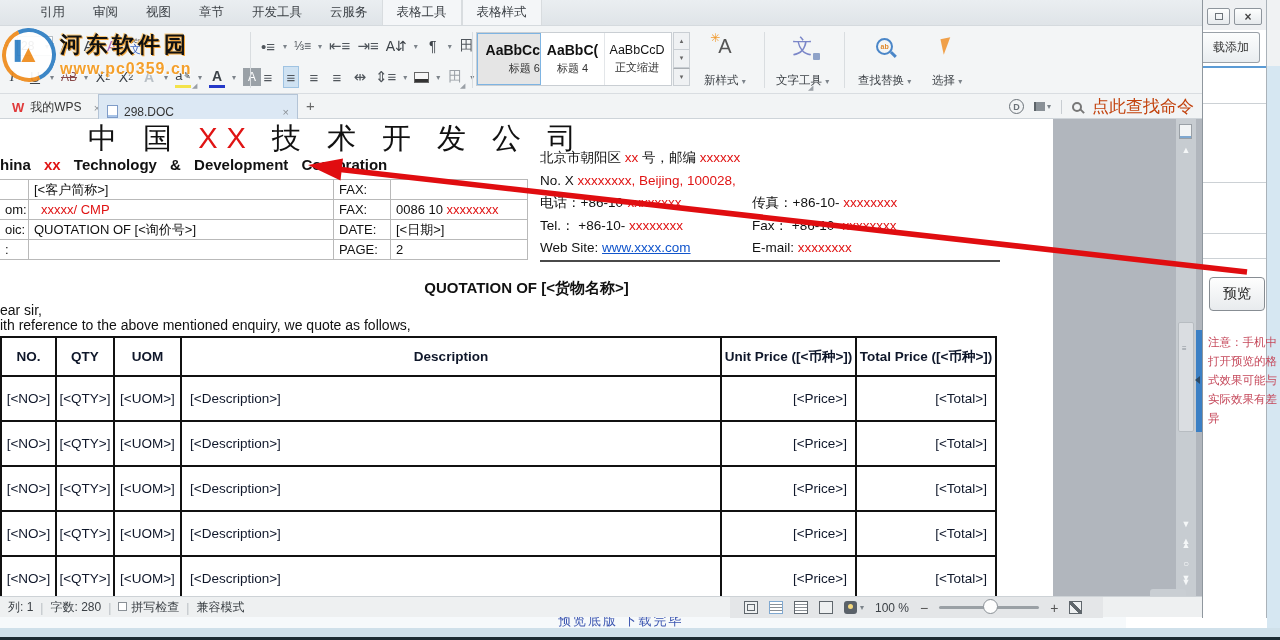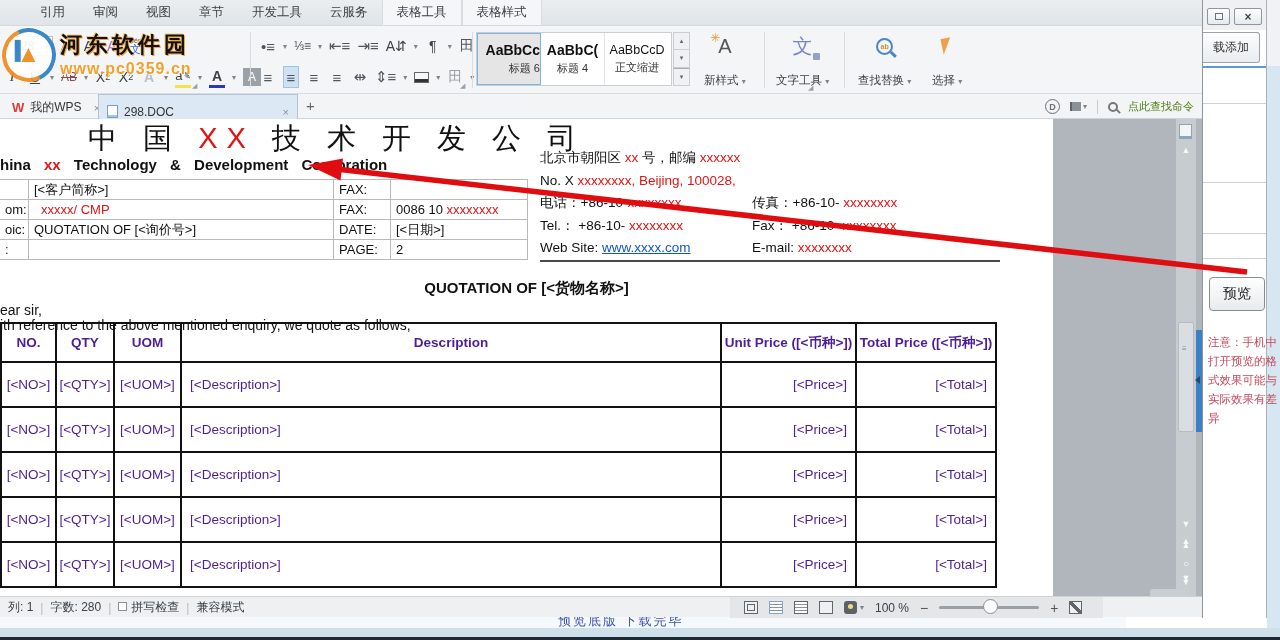--- a/index.html
+++ b/index.html
@@ -87,21 +87,21 @@
   .dtab { position:absolute; top:2px; height:23px; display:flex; align-items:center; gap:6px; font-size:12px; color:#333; padding:0 8px; cursor:pointer; }
   .dtab.active { top:0; height:34px; background:#dce8f4; border:1px solid #b4c4d6; border-bottom:none; }
   .wlogo { color:#e03a3a; font-weight:bold; font-size:13px; }
   .tab-x { color:#8a9096; font-size:11px; margin-left:6px; cursor:pointer; }
   .docicon { width:11px; height:13px; background:#fff; border:1px solid #7f9cc8; box-shadow:inset 0 -7px 0 -5px #a8c4e8; }
   .tab-plus { position:absolute; left:306px; top:3px; font-size:15px; color:#666; cursor:pointer; }
   .tb-right { position:absolute; right:8px; top:0; height:25px; display:flex; align-items:center; gap:10px; }
   .d-ic { width:15px; height:15px; border-radius:50%; border:1.5px solid #6a7178; color:#6a7178; font-size:9px; font-weight:bold; display:flex; align-items:center; justify-content:center; cursor:pointer; }
   .flag-ic { width:11px; height:9px; background:#8a9197; border-left:2px solid #5c6368; margin-right:2px; cursor:pointer; }
   .tb-sep { width:1px; height:14px; background:#c8cdd2; }
-  .search-text { font-size:11px; color:#4d7c0f; cursor:text; }
+  .search-text { font-size:17px; color:#c2410c; cursor:text; }
 
   
   .docarea { position:absolute; left:0; top:119px; width:1202px; height:477px; overflow:hidden; background:#b1b6bd; }
   .page { position:absolute; left:0; top:0; width:1053px; height:477px; background:#fff; }
 
   .title-cn { position:absolute; left:88px; top:0; font-size:29px; color:#111; letter-spacing:9px; font-weight:500; white-space:nowrap; }
   .red { color:var(--c-docred,#e01414); }
   .title-en { position:absolute; left:0; top:37px; font-size:15px; font-weight:bold; color:#111; word-spacing:9px; white-space:nowrap; }
 
   .info-table { position:absolute; left:-1px; top:60px; width:528px; border-collapse:collapse; table-layout:fixed; font-size:13px; color:#111; }
@@ -110,21 +110,21 @@
   .addr { position:absolute; left:540px; top:28px; width:462px; font-size:13.5px; color:#111; }
   .addr-line { position:relative; height:22.5px; line-height:22.5px; white-space:nowrap; }
   .addr-col2 { position:absolute; left:212px; top:0; }
   .link { color:var(--c-link,#1155cc); text-decoration:underline; }
   .addr-rule { position:absolute; left:540px; top:141px; width:460px; height:2px; background:#4a4a4a; }
 
   .quote-title { position:absolute; left:0; top:160px; width:1053px; text-align:center; font-size:15px; font-weight:bold; color:#111; }
   .salutation { position:absolute; left:0; top:183px; font-size:14px; color:#111; }
   .intro { position:absolute; left:0; top:198px; font-size:14px; color:#111; }
 
-  .quote-table { position:absolute; left:0; top:203px; width:995px; border-collapse:collapse; table-layout:fixed; font-size:13.5px; color:#4c1d95; }
+  .quote-table { position:absolute; left:0; top:217px; width:995px; border-collapse:collapse; table-layout:fixed; font-size:13.5px; color:#0f172a; }
   .quote-table th, .quote-table td { border:2px solid #111; }
   .quote-table th { height:39px; font-size:13.5px; font-weight:bold; text-align:center; padding:2px; word-break:break-all; line-height:17px; }
   .quote-table td { height:45px; text-align:center; word-break:break-all; padding:2px; line-height:16px; }
   .quote-table td.qc3 { text-align:left; padding-left:8px; word-break:normal; }
   .quote-table td.qc4, .quote-table td.qc5 { text-align:right; padding-right:8px; word-break:normal; }
 
   
   .vscroll { position:absolute; left:1176px; top:0; width:20px; height:477px; background:#c7ccd1; }
   .page-ic { position:absolute; left:3px; top:5px; width:13px; height:15px; background:#f2f4f5; border:1px solid #9aa0a6; box-shadow:inset 0 -8px 0 -6px #7fa8d0; }
   .sc-ar { position:absolute; left:0; width:20px; text-align:center; color:#f5f7f8; font-size:9px; line-height:10px; cursor:pointer; }

